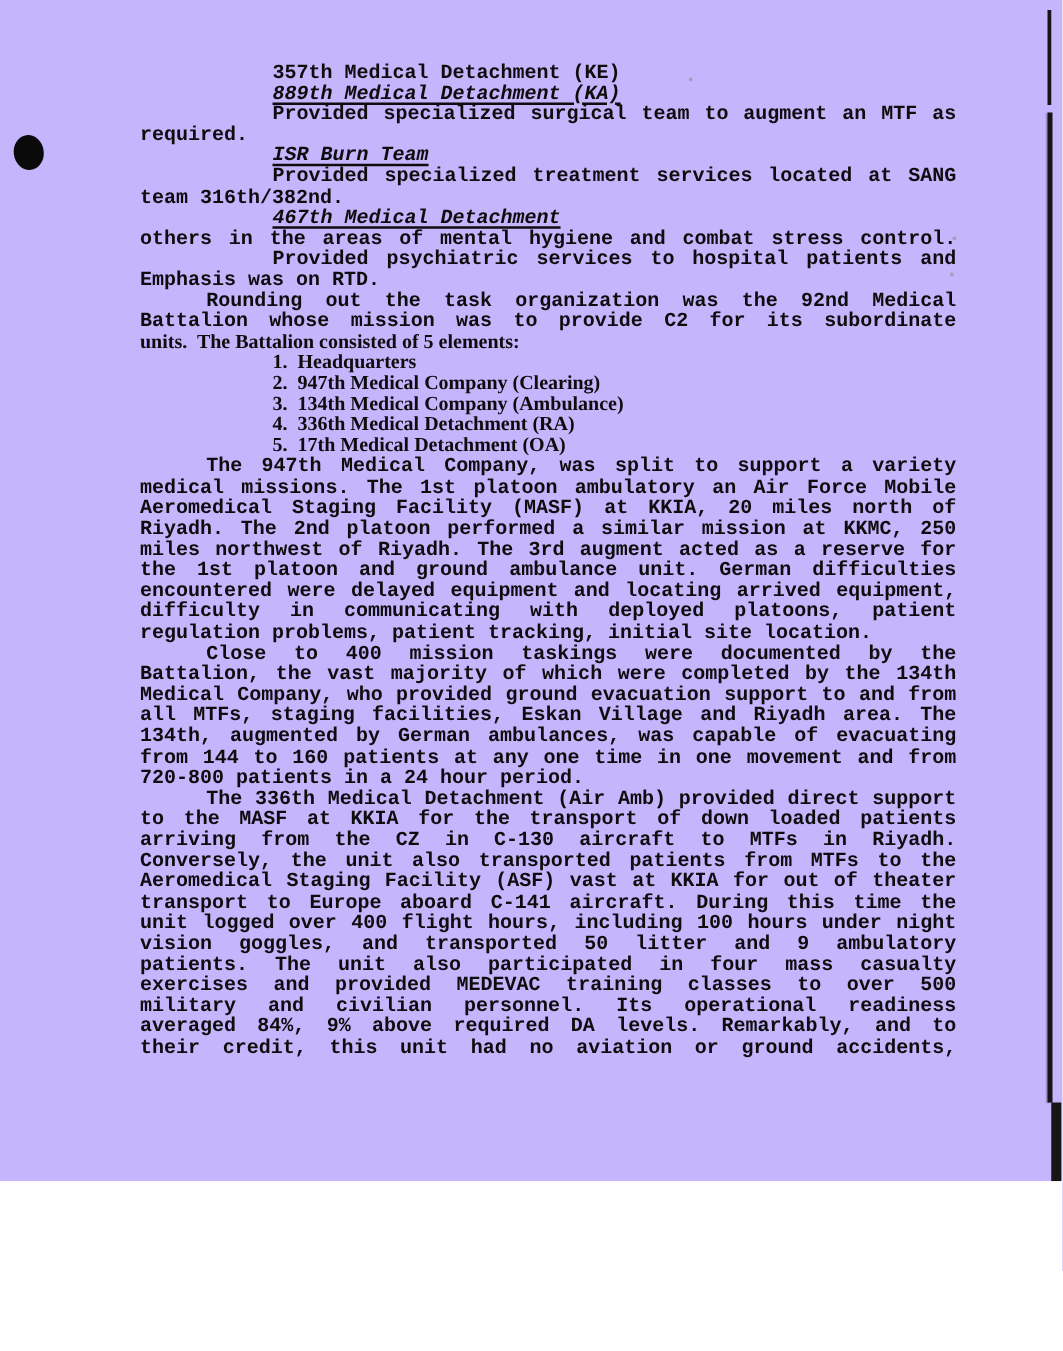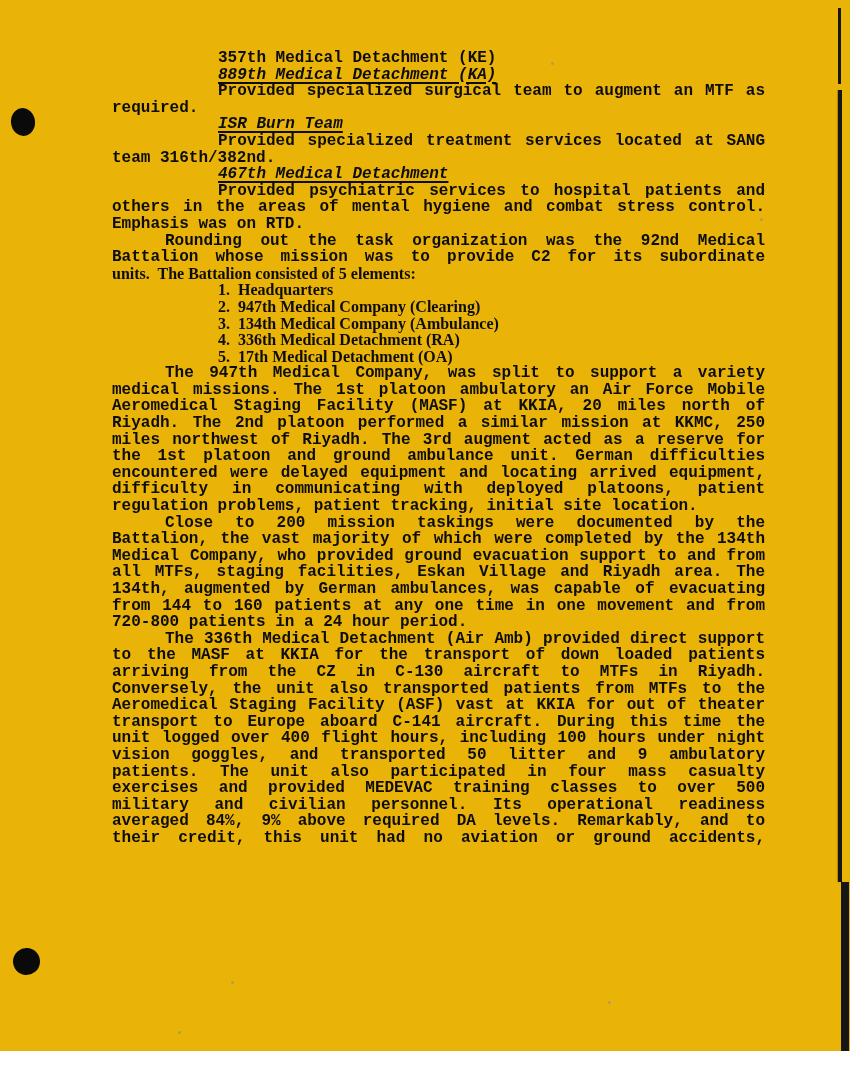--- a/index.html
+++ b/index.html
@@ -3,22 +3,22 @@
 <meta charset="utf-8">
 <style>
   html, body {
     margin: 0;
     padding: 0;
     background: #ffffff;
   }
   .page {
     position: relative;
     width: 850px;
-    height: 1051px;
-    background: #eab308;
+    height: 945px;
+    background: #c4b5fd;
     overflow: hidden;
     font-family: "Liberation Mono", "DejaVu Sans Mono", monospace;
   }
   
   #doc {
     position: absolute;
     left: 112px;
     top: 50px;
     width: 653px;
     color: #0d0d0d;
@@ -82,22 +82,22 @@
         <div class="ln tab j">Provided specialized surgical team to augment an MTF as</div>
         <div class="ln">required.</div>
       </div>
       <div class="block">
         <div class="ln tab u">ISR Burn Team</div>
         <div class="ln tab j">Provided specialized treatment services located at SANG</div>
         <div class="ln">team 316th/382nd.</div>
       </div>
       <div class="block">
         <div class="ln tab u">467th Medical Detachment</div>
+        <div class="ln j">others in the areas of mental hygiene and combat stress control.</div>
         <div class="ln tab j">Provided psychiatric services to hospital patients and</div>
-        <div class="ln j">others in the areas of mental hygiene and combat stress control.</div>
         <div class="ln">Emphasis was on RTD.</div>
       </div>
       <div class="block">
         <div class="ln para j">Rounding out the task organization was the 92nd Medical</div>
         <div class="ln j">Battalion whose mission was to provide C2 for its subordinate</div>
         <div class="ln pre">units.  The Battalion consisted of 5 elements:</div>
         <div class="ln tab pre">1.  Headquarters</div>
         <div class="ln tab pre">2.  947th Medical Company (Clearing)</div>
         <div class="ln tab pre">3.  134th Medical Company (Ambulance)</div>
         <div class="ln tab pre">4.  336th Medical Detachment (RA)</div>
@@ -108,21 +108,21 @@
         <div class="ln j">medical missions.  The 1st platoon ambulatory an Air Force Mobile</div>
         <div class="ln j">Aeromedical Staging Facility (MASF) at KKIA, 20 miles north of</div>
         <div class="ln j">Riyadh.  The 2nd platoon performed a similar mission at KKMC, 250</div>
         <div class="ln j">miles northwest of Riyadh.  The 3rd augment acted as a reserve for</div>
         <div class="ln j">the 1st platoon and ground ambulance unit.  German difficulties</div>
         <div class="ln j">encountered were delayed equipment and locating arrived equipment,</div>
         <div class="ln j">difficulty in communicating with deployed platoons, patient</div>
         <div class="ln">regulation problems, patient tracking, initial site location.</div>
       </div>
       <div class="block">
-        <div class="ln para j">Close to 200 mission taskings were documented by the</div>
+        <div class="ln para j">Close to 400 mission taskings were documented by the</div>
         <div class="ln j">Battalion, the vast majority of which were completed by the 134th</div>
         <div class="ln j">Medical Company, who provided ground evacuation support to and from</div>
         <div class="ln j">all MTFs, staging facilities, Eskan Village and Riyadh area.  The</div>
         <div class="ln j">134th, augmented by German ambulances, was capable of evacuating</div>
         <div class="ln j">from 144 to 160 patients at any one time in one movement and from</div>
         <div class="ln">720-800 patients in a 24 hour period.</div>
       </div>
       <div class="block">
         <div class="ln para j">The 336th Medical Detachment (Air Amb) provided direct support</div>
         <div class="ln j">to the MASF at KKIA for the transport of down loaded patients</div>

